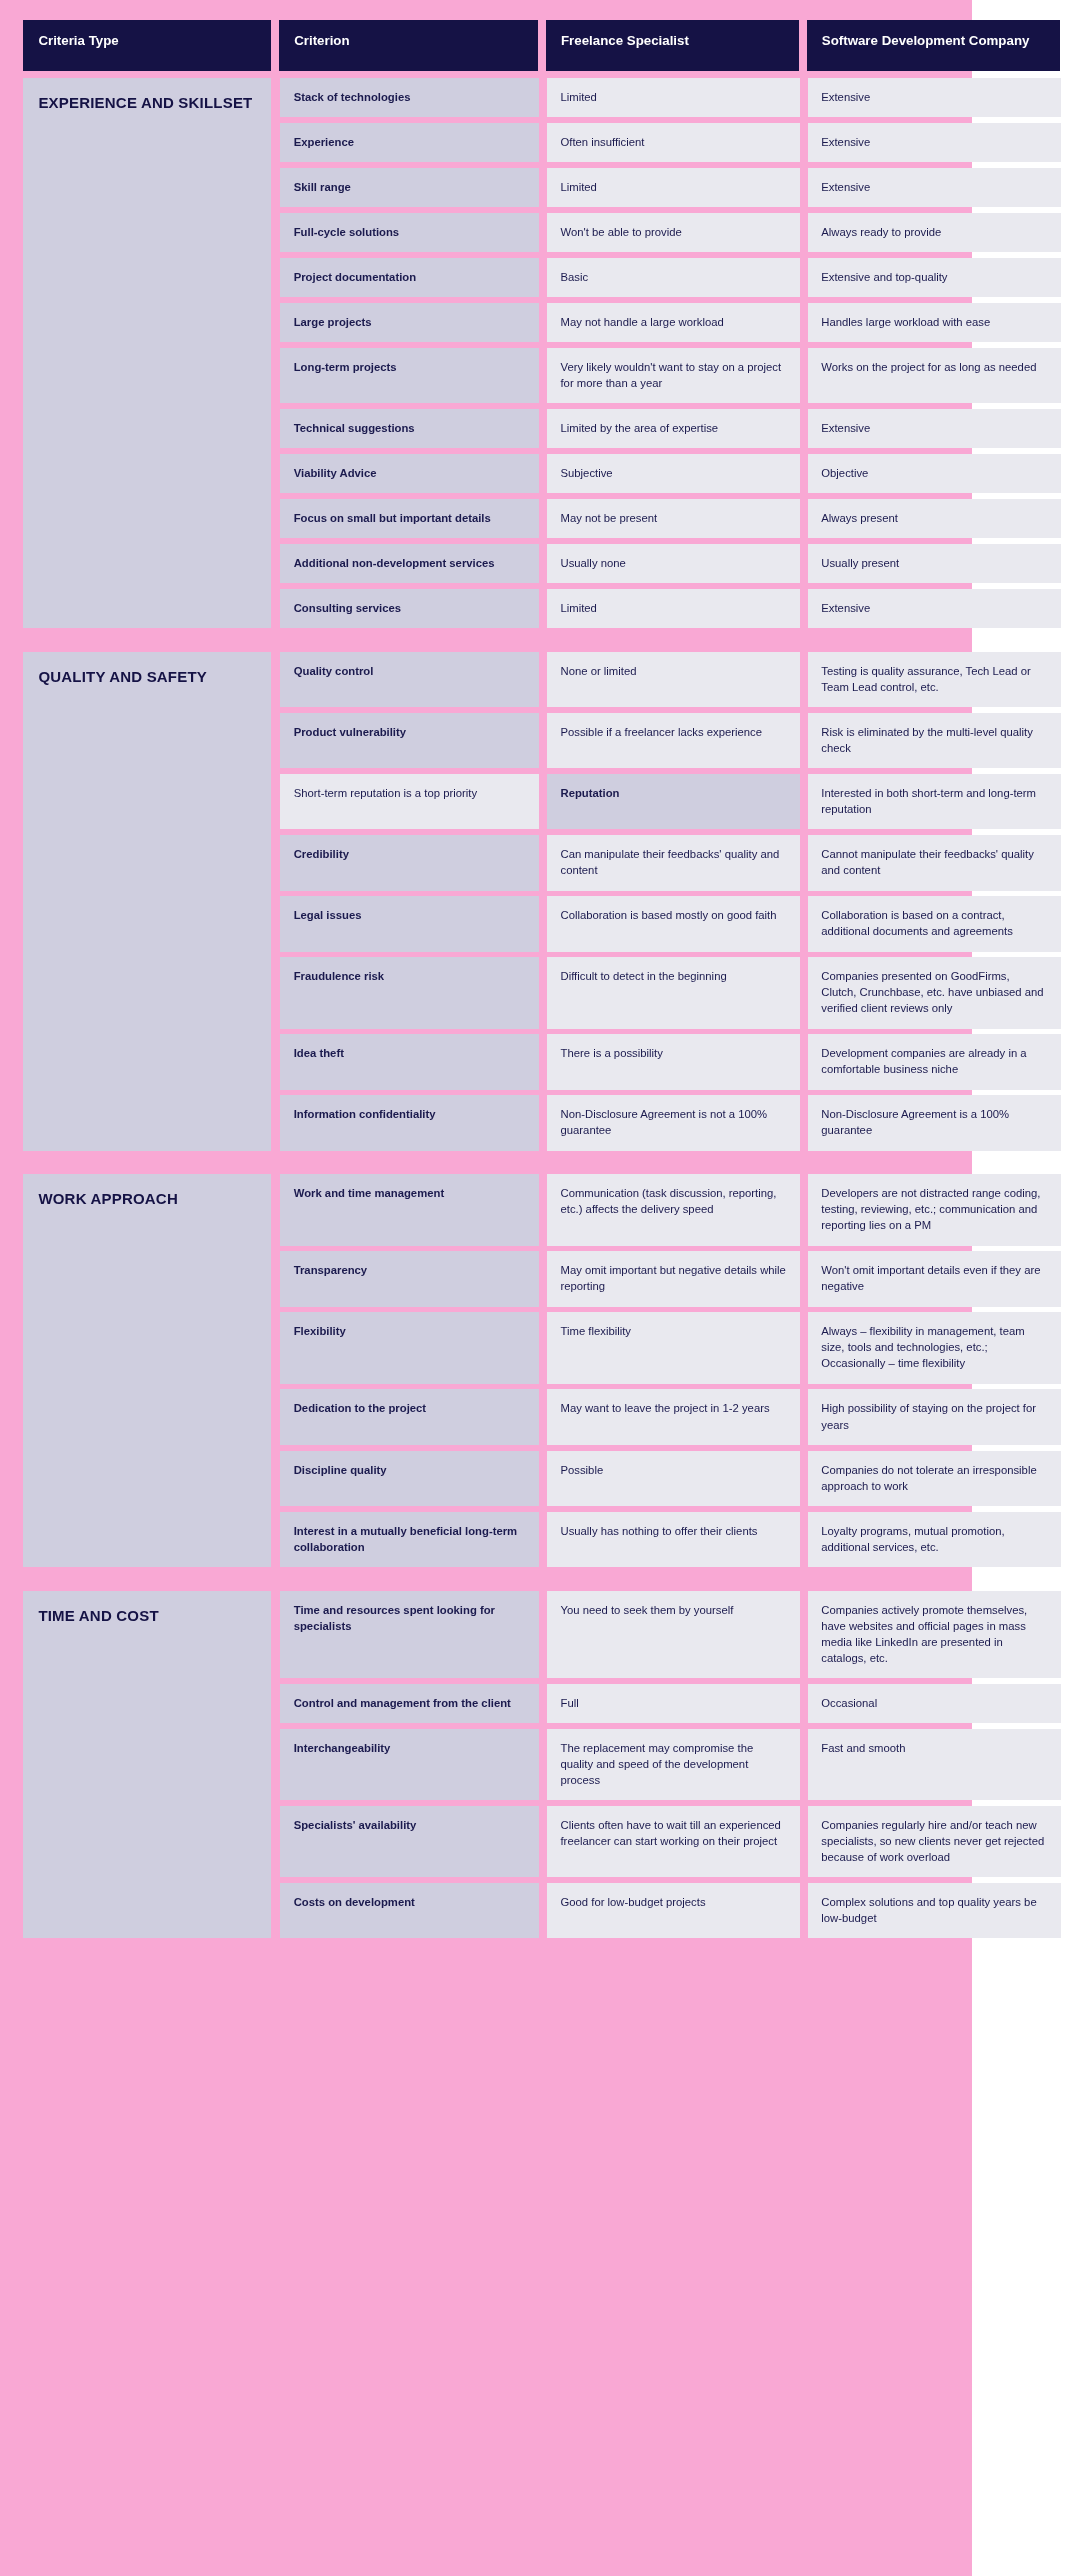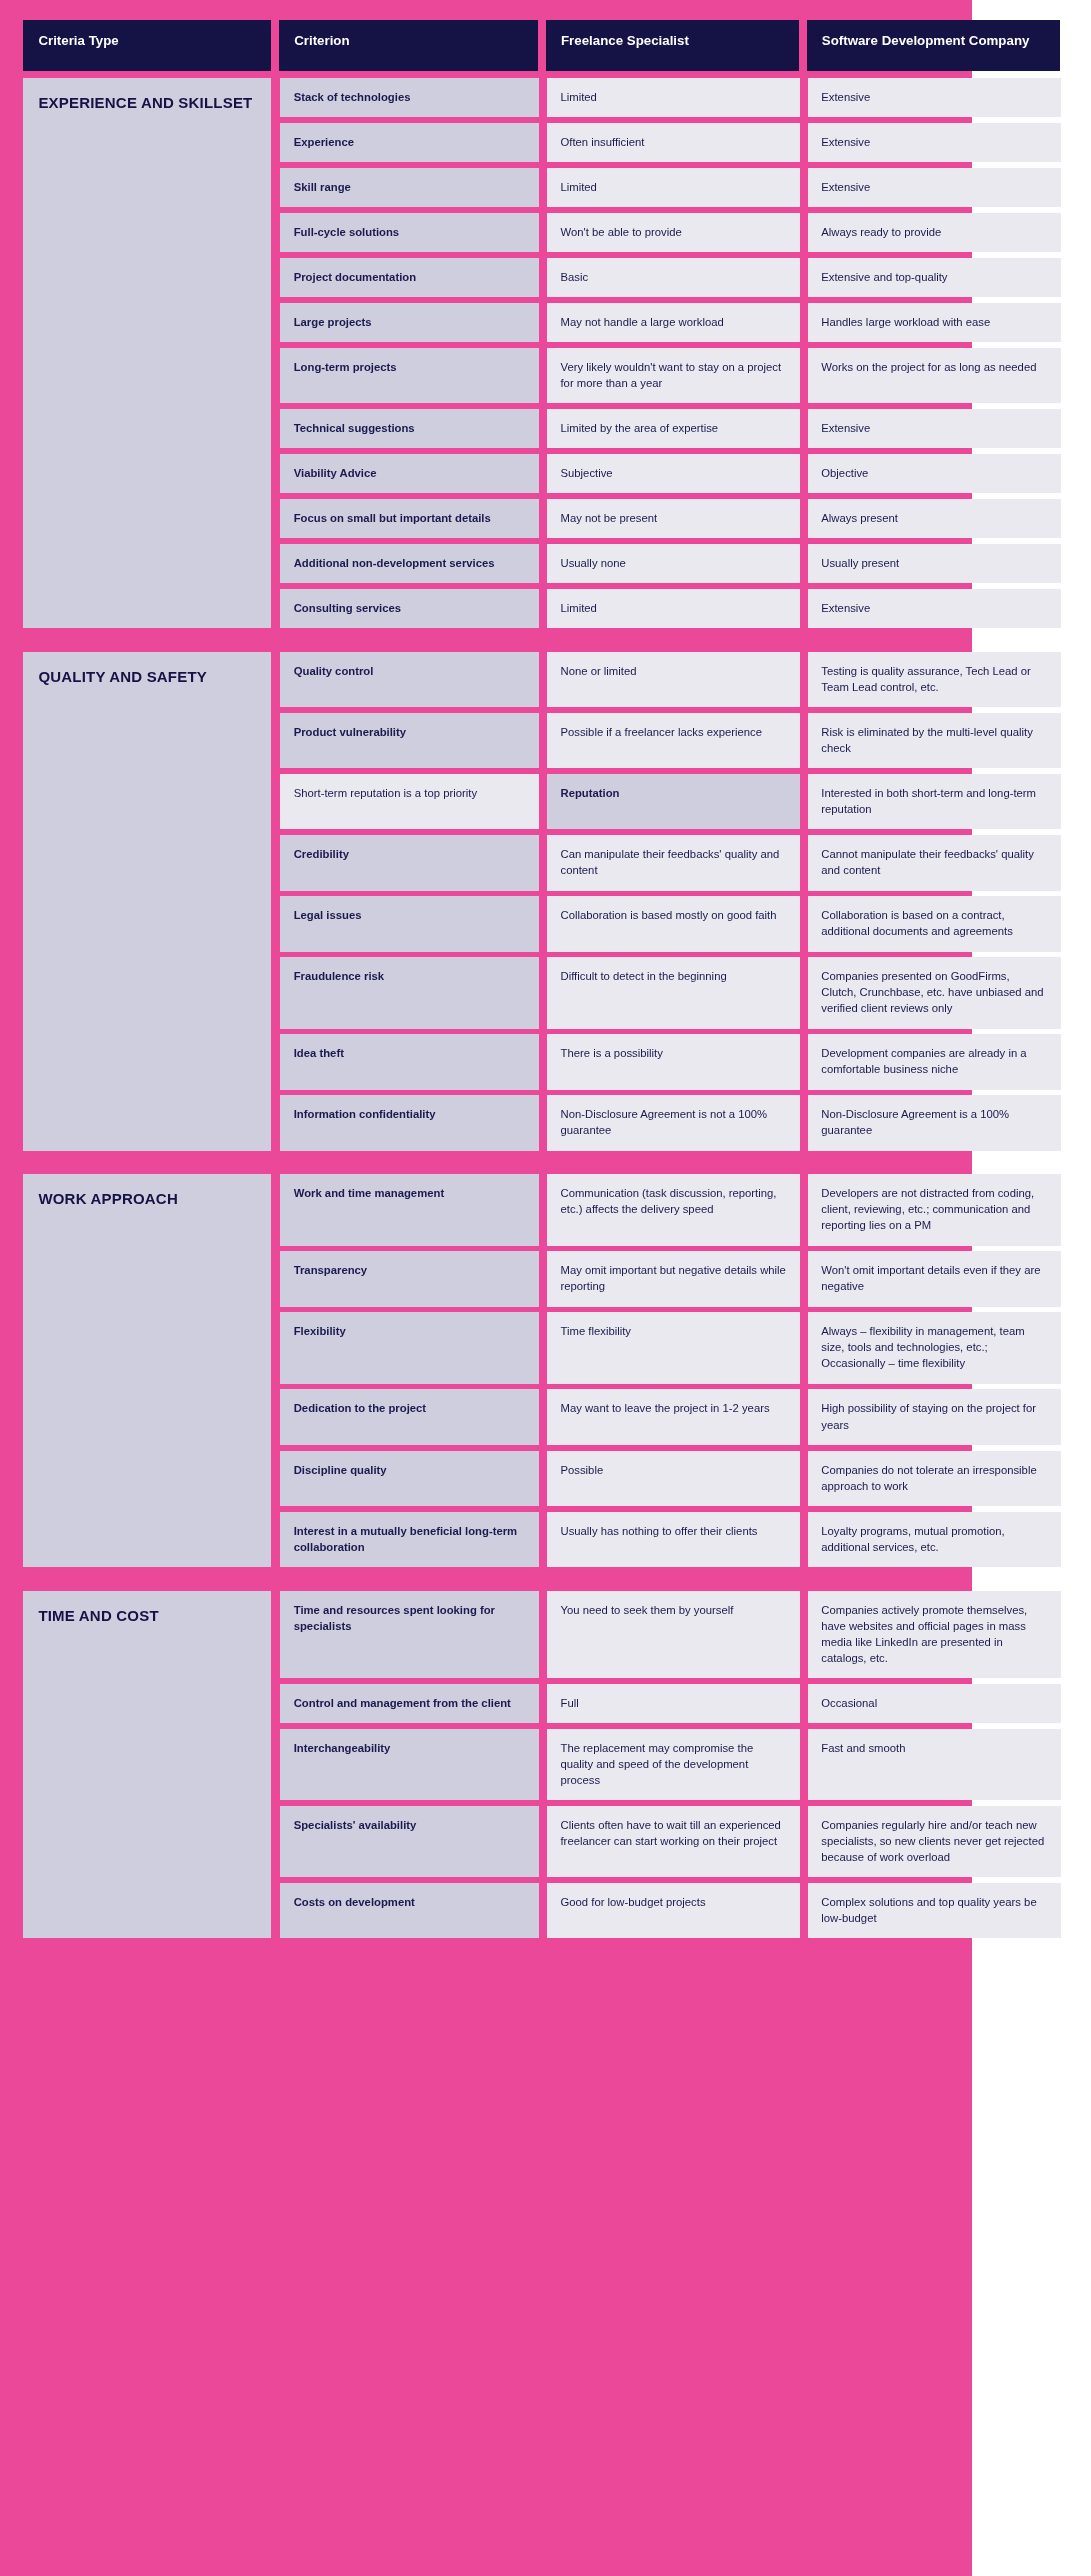--- a/index.html
+++ b/index.html
@@ -4,21 +4,21 @@
 <style>
   * { box-sizing: border-box; margin: 0; padding: 0; }
   html, body {
     width: 1091px;
     background: #ffffff;
     font-family: "Liberation Sans", sans-serif;
   }
   .page {
     width: 972px;
     min-height: 2576px;
-    background: #ec4899;
+    background: #f9a8d4;
     padding: 19.5px 34px 19.5px 23.4px;
   }
 
   
   .grid-row {
     display: grid;
     grid-template-columns: 248px 259px 253px 253px;
     column-gap: 7.8px;
   }
 
@@ -211,21 +211,21 @@
         </div>
       </div>
       <div class="section">
         <div class="section-title-cell">
           <div class="section-title">WORK APPROACH</div>
         </div>
         <div class="section-rows">
           <div class="data-row">
             <div class="cell cell-criterion">Work and time management</div>
             <div class="cell cell-value">Communication (task discussion, reporting, etc.) affects the delivery speed</div>
-            <div class="cell cell-value">Developers are not distracted from coding, client, reviewing, etc.; communication and reporting lies on a PM</div>
+            <div class="cell cell-value">Developers are not distracted range coding, testing, reviewing, etc.; communication and reporting lies on a PM</div>
           </div>
           <div class="data-row">
             <div class="cell cell-criterion">Transparency</div>
             <div class="cell cell-value">May omit important but negative details while reporting</div>
             <div class="cell cell-value">Won't omit important details even if they are negative</div>
           </div>
           <div class="data-row">
             <div class="cell cell-criterion">Flexibility</div>
             <div class="cell cell-value">Time flexibility</div>
             <div class="cell cell-value">Always – flexibility in management, team size, tools and technologies, etc.; Occasionally – time flexibility</div>

